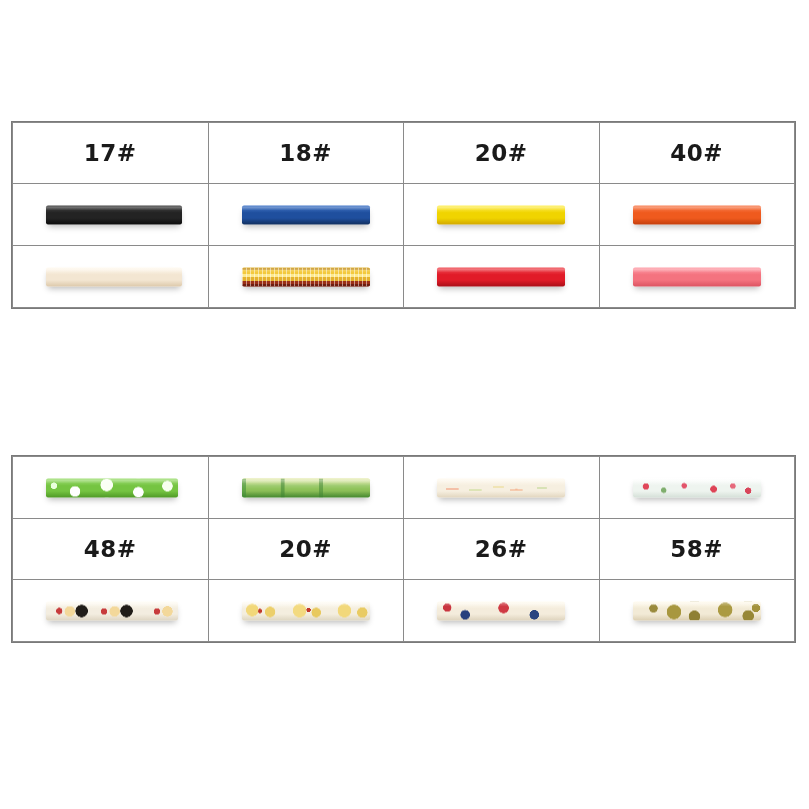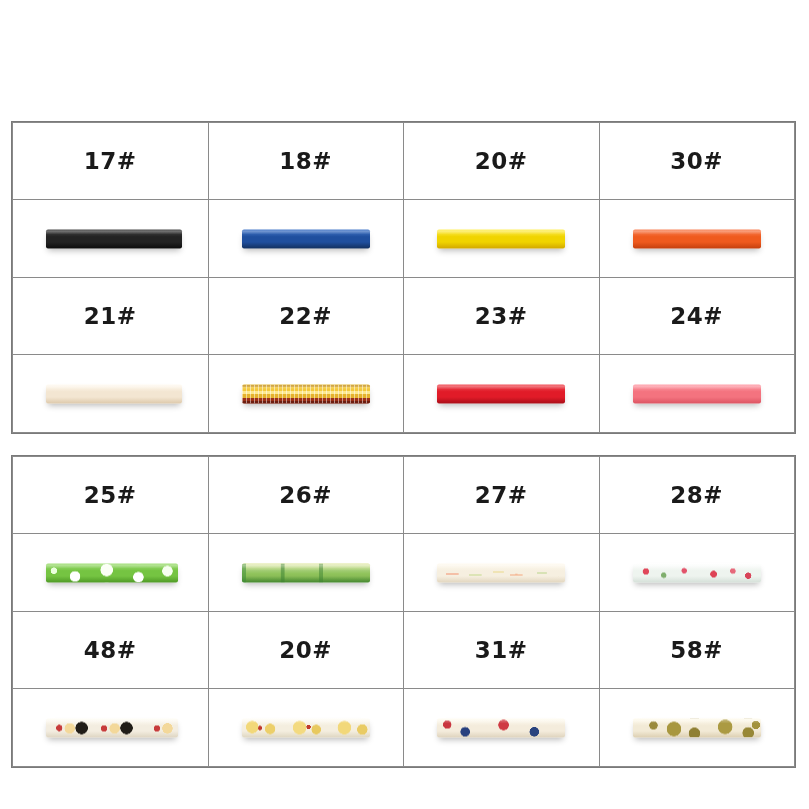--- a/index.html
+++ b/index.html
@@ -27,21 +27,21 @@
   #table-a { top: 121px; }
   #table-b { top: 455px; }
 
   table.swatch-table {
     border-collapse: collapse;
     width: 100%;
     table-layout: fixed;
   }
   table.swatch-table td {
     border: 1px solid #8a8a8a;
-    padding: 8px;
+    padding: 0;
     margin: 0;
     vertical-align: middle;
     text-align: center;
     background: #fff;
   }
   td.label-cell {
     height: 60px;
     font-size: 23px;
     font-weight: bold;
     color: #1a1a1a;
@@ -184,21 +184,21 @@
 </head>
 <body>
 
 <div class="table-wrap" id="table-a">
   <table class="swatch-table">
     <tbody>
         <tr>
           <td class="label-cell"><span>17#</span></td>
           <td class="label-cell"><span>18#</span></td>
           <td class="label-cell"><span>20#</span></td>
-          <td class="label-cell"><span>30#</span></td>
+          <td class="label-cell"><span>40#</span></td>
         </tr>
         <tr>
           <td class="swatch-cell">
             <div class="stick-holder" style="width: 70%;">
               <div class="stick" style="background: linear-gradient(rgb(74, 74, 74) 0%, rgb(35, 35, 35) 38%, rgb(35, 35, 35) 66%, rgb(12, 12, 12) 100%);"></div>
             </div>
           </td>
           <td class="swatch-cell">
             <div class="stick-holder" style="width: 66%;">
               <div class="stick" style="background: linear-gradient(rgb(74, 124, 203) 0%, rgb(31, 79, 158) 38%, rgb(31, 79, 158) 66%, rgb(18, 48, 95) 100%);"></div>
@@ -207,26 +207,20 @@
           <td class="swatch-cell">
             <div class="stick-holder" style="width: 66%;">
               <div class="stick" style="background: linear-gradient(rgb(255, 240, 96) 0%, rgb(240, 212, 0) 38%, rgb(240, 212, 0) 66%, rgb(210, 168, 0) 100%);"></div>
             </div>
           </td>
           <td class="swatch-cell">
             <div class="stick-holder" style="width: 66%;">
               <div class="stick" style="background: linear-gradient(rgb(249, 133, 90) 0%, rgb(239, 90, 30) 38%, rgb(239, 90, 30) 66%, rgb(196, 63, 13) 100%);"></div>
             </div>
           </td>
-        </tr>
-        <tr>
-          <td class="label-cell"><span>21#</span></td>
-          <td class="label-cell"><span>22#</span></td>
-          <td class="label-cell"><span>23#</span></td>
-          <td class="label-cell"><span>24#</span></td>
         </tr>
         <tr>
           <td class="swatch-cell">
             <div class="stick-holder" style="width: 70%;">
               <div class="stick" style="background: linear-gradient(rgb(255, 250, 241) 0%, rgb(243, 230, 210) 38%, rgb(243, 230, 210) 66%, rgb(221, 201, 171) 100%);"></div>
             </div>
           </td>
           <td class="swatch-cell">
             <div class="stick-holder" style="width: 66%;">
               <div class="stick" style="background: linear-gradient(rgb(253, 233, 142) 0%, rgb(224, 169, 31) 38%, rgb(224, 169, 31) 66%, rgb(126, 34, 17) 100%);">
@@ -246,26 +240,20 @@
           </td>
         </tr>
       </tbody>
   </table>
 </div>
 
 <div class="table-wrap" id="table-b">
   <table class="swatch-table">
     <tbody>
         <tr>
-          <td class="label-cell"><span>25#</span></td>
-          <td class="label-cell"><span>26#</span></td>
-          <td class="label-cell"><span>27#</span></td>
-          <td class="label-cell"><span>28#</span></td>
-        </tr>
-        <tr>
           <td class="swatch-cell">
             <div class="stick-holder" style="width: 68%;">
               <div class="stick" style="background: linear-gradient(rgb(164, 224, 124) 0%, rgb(117, 196, 66) 38%, rgb(117, 196, 66) 66%, rgb(79, 154, 38) 100%);">
                 <div class="ptn ptn-leafblobs"></div>
               </div>
             </div>
           </td>
           <td class="swatch-cell">
             <div class="stick-holder" style="width: 66%;">
               <div class="stick" style="background: linear-gradient(rgb(217, 226, 138) 0%, rgb(143, 195, 90) 38%, rgb(143, 195, 90) 66%, rgb(78, 154, 54) 100%);">
@@ -284,21 +272,21 @@
             <div class="stick-holder" style="width: 66%;">
               <div class="stick" style="background: linear-gradient(rgb(255, 255, 255) 0%, rgb(238, 244, 239) 38%, rgb(238, 244, 239) 66%, rgb(213, 224, 216) 100%);">
                 <div class="ptn ptn-roses"></div>
               </div>
             </div>
           </td>
         </tr>
         <tr>
           <td class="label-cell"><span>48#</span></td>
           <td class="label-cell"><span>20#</span></td>
-          <td class="label-cell"><span>31#</span></td>
+          <td class="label-cell"><span>26#</span></td>
           <td class="label-cell"><span>58#</span></td>
         </tr>
         <tr>
           <td class="swatch-cell">
             <div class="stick-holder" style="width: 68%;">
               <div class="stick" style="background: linear-gradient(rgb(255, 253, 246) 0%, rgb(243, 237, 224) 38%, rgb(243, 237, 224) 66%, rgb(222, 213, 194) 100%);">
                 <div class="ptn ptn-bears"></div>
               </div>
             </div>
           </td>

